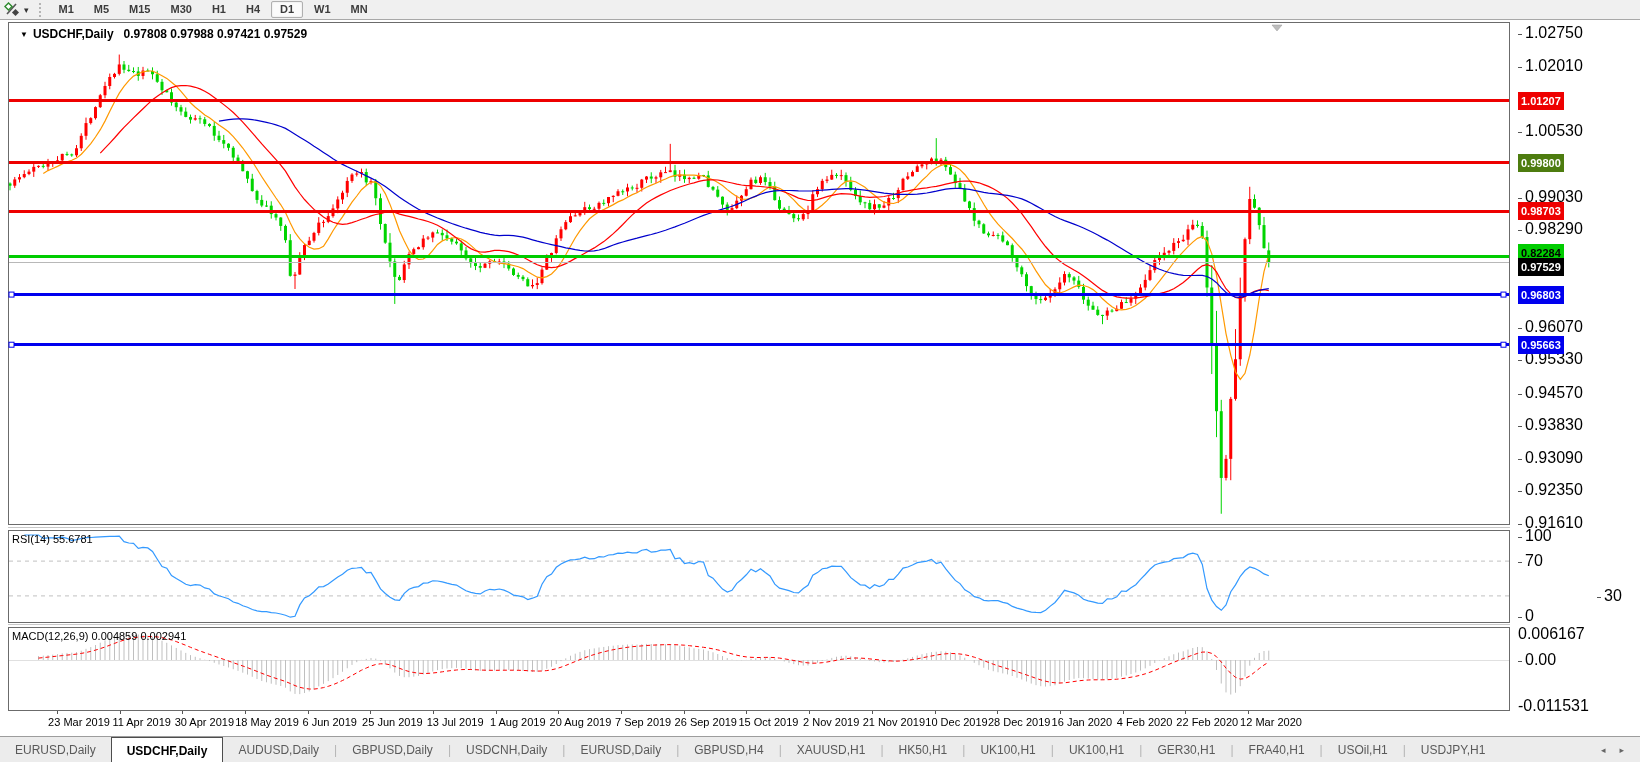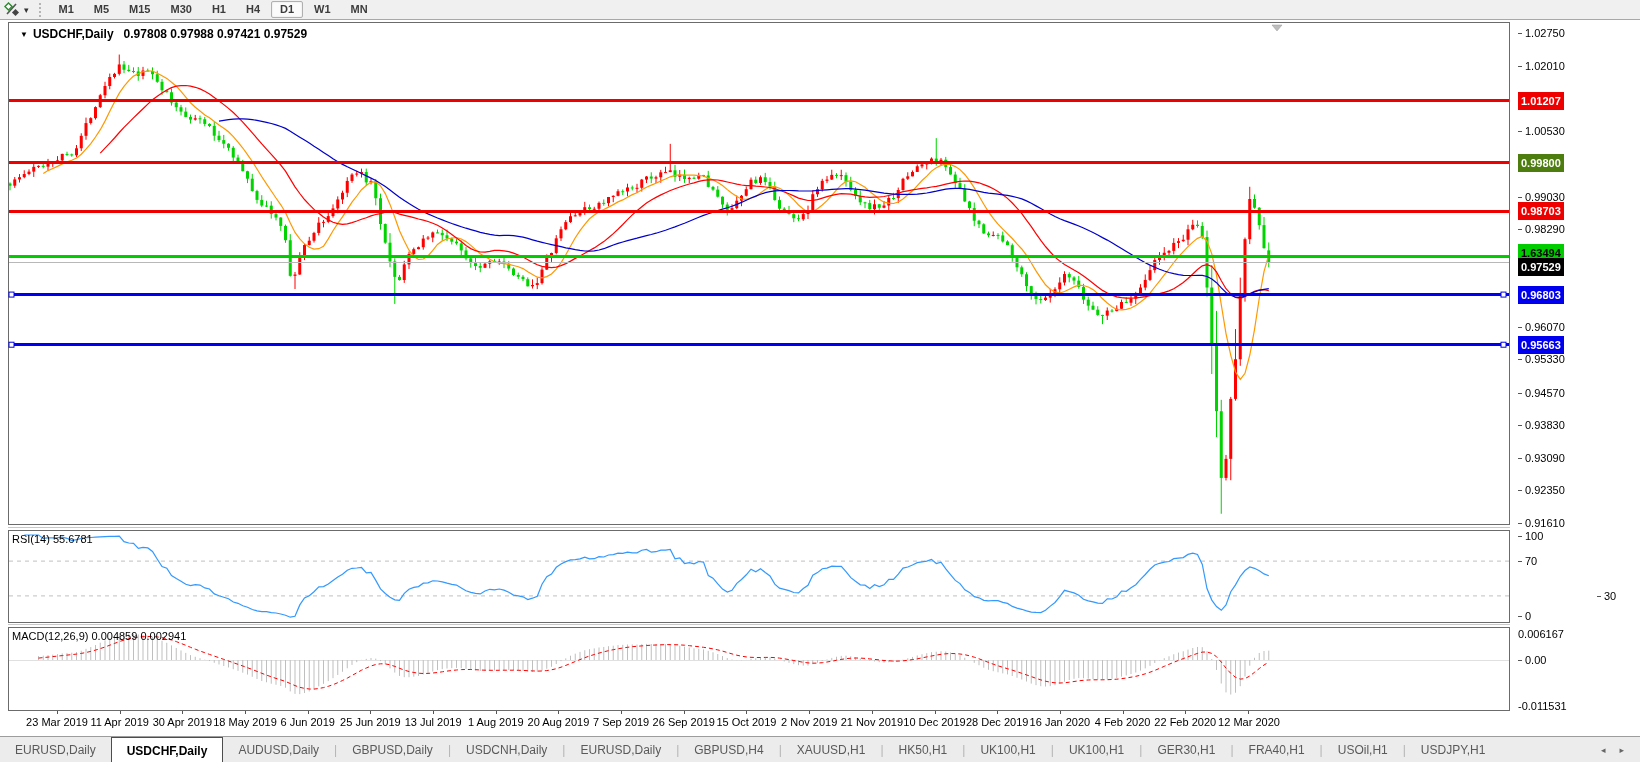--- a/index.html
+++ b/index.html
@@ -16,25 +16,25 @@
           border-radius:2px;cursor:default;line-height:13px;}
   .tf-btn.active{background:#fbfbfb;border:1px solid #b0b0b0;box-shadow:inset 0 0 2px #ddd;}
   
   #chart-wrap{position:absolute;left:8px;top:22px;width:1502px;height:689px;}
   #chart-svg{position:absolute;left:0;top:0;}
   #labels{position:absolute;inset:0;pointer-events:none;}
   .pane-title{position:absolute;font-size:12px;font-weight:700;color:#000;white-space:nowrap;margin-left:6px;}
   .pane-title .vals{font-weight:700;margin-left:10px;}
   .sub-title{position:absolute;font-size:11px;font-weight:400;color:#000;white-space:nowrap;}
   .tri{font-size:8px;color:#000;margin-right:5px;vertical-align:1px;}
-  .ytick{position:absolute;font-size:11px;color:#000;transform:translateY(-50%);white-space:nowrap;}
+  .ytick{position:absolute;font-size:16px;color:#000;transform:translateY(-50%);white-space:nowrap;}
   .ytick .dash{display:inline-block;width:4px;height:1px;background:#555;vertical-align:3px;margin-right:3px;}
   .badge{position:absolute;font-size:11px;font-weight:700;color:#fff;padding:3px 3px;
          transform:translateY(-50%);line-height:12px;white-space:nowrap;}
-  .date-label{position:absolute;font-size:11px;color:#000;transform:translateX(-50%);white-space:nowrap;top:716px;}
+  .date-label{position:absolute;font-size:11px;color:#000;transform:translateX(-50%);white-space:nowrap;top:716px;margin-left:22px;}
   .date-tick{position:absolute;width:1px;height:3px;background:#555;top:711px;}
   
   #tabbar{position:absolute;left:0;top:736px;width:1640px;height:26px;background:#ececec;
           border-top:1px solid #9d9d9d;display:flex;align-items:stretch;}
   .tab{display:flex;align-items:center;padding:0 15px;font-size:12px;color:#5a5a5a;cursor:default;white-space:nowrap;}
   .tab.active{background:#fff;border:1px solid #4d4d4d;border-bottom:none;color:#000;font-weight:700;}
   .tab-sep{display:flex;align-items:center;color:#b4b4b4;font-size:12px;}
   #tab-scroll{margin-left:auto;display:flex;align-items:center;gap:14px;padding-right:16px;color:#666;font-size:9px;}
   #tab-scroll span{cursor:default;}
 </style>
@@ -923,21 +923,21 @@
       <div class="ytick" style="left: 1518px; top: 326.824px;"><span class="dash"></span>0.96070</div>
       <div class="ytick" style="left: 1518px; top: 359.373px;"><span class="dash"></span>0.95330</div>
       <div class="ytick" style="left: 1518px; top: 392.803px;"><span class="dash"></span>0.94570</div>
       <div class="ytick" style="left: 1518px; top: 425.352px;"><span class="dash"></span>0.93830</div>
       <div class="ytick" style="left: 1518px; top: 457.901px;"><span class="dash"></span>0.93090</div>
       <div class="ytick" style="left: 1518px; top: 490.451px;"><span class="dash"></span>0.92350</div>
       <div class="ytick" style="left: 1518px; top: 523px;"><span class="dash"></span>0.91610</div>
       <div class="badge" style="left: 1518px; top: 100.87px; background: rgb(238, 0, 0); color: rgb(255, 255, 255);">1.01207</div>
       <div class="badge" style="left: 1518px; top: 162.758px; background: #4d7c0f; color: rgb(255, 255, 255);">0.99800</div>
       <div class="badge" style="left: 1518px; top: 211.01px; background: rgb(238, 0, 0); color: rgb(255, 255, 255);">0.98703</div>
-      <div class="badge" style="left: 1518px; top: 252.975px; background: rgb(0, 204, 0); color: rgb(0, 0, 0);">1.63494</div>
+      <div class="badge" style="left: 1518px; top: 252.975px; background: rgb(0, 204, 0); color: rgb(0, 0, 0);">0.82284</div>
       <div class="badge" style="left: 1518px; top: 266.649px; background: rgb(0, 0, 0); color: rgb(255, 255, 255);">0.97529</div>
       <div class="badge" style="left: 1518px; top: 294.583px; background: rgb(0, 0, 238); color: rgb(255, 255, 255);">0.96803</div>
       <div class="badge" style="left: 1518px; top: 344.726px; background: rgb(0, 0, 238); color: rgb(255, 255, 255);">0.95663</div>
       <div class="ytick" style="left: 1518px; top: 536px;"><span class="dash"></span>100</div>
       <div class="ytick" style="left: 1518px; top: 561.1px;"><span class="dash"></span>70</div>
       <div class="ytick" style="left: 1597px; top: 595.9px;"><span class="dash"></span>30</div>
       <div class="ytick" style="left: 1518px; top: 616px;"><span class="dash"></span>0</div>
       <div class="ytick" style="left: 1518px; top: 634.327px;">0.006167</div>
       <div class="ytick" style="left: 1518px; top: 660px;"><span class="dash"></span>0.00</div>
       <div class="ytick" style="left: 1518px; top: 706px;">-0.011531</div>

